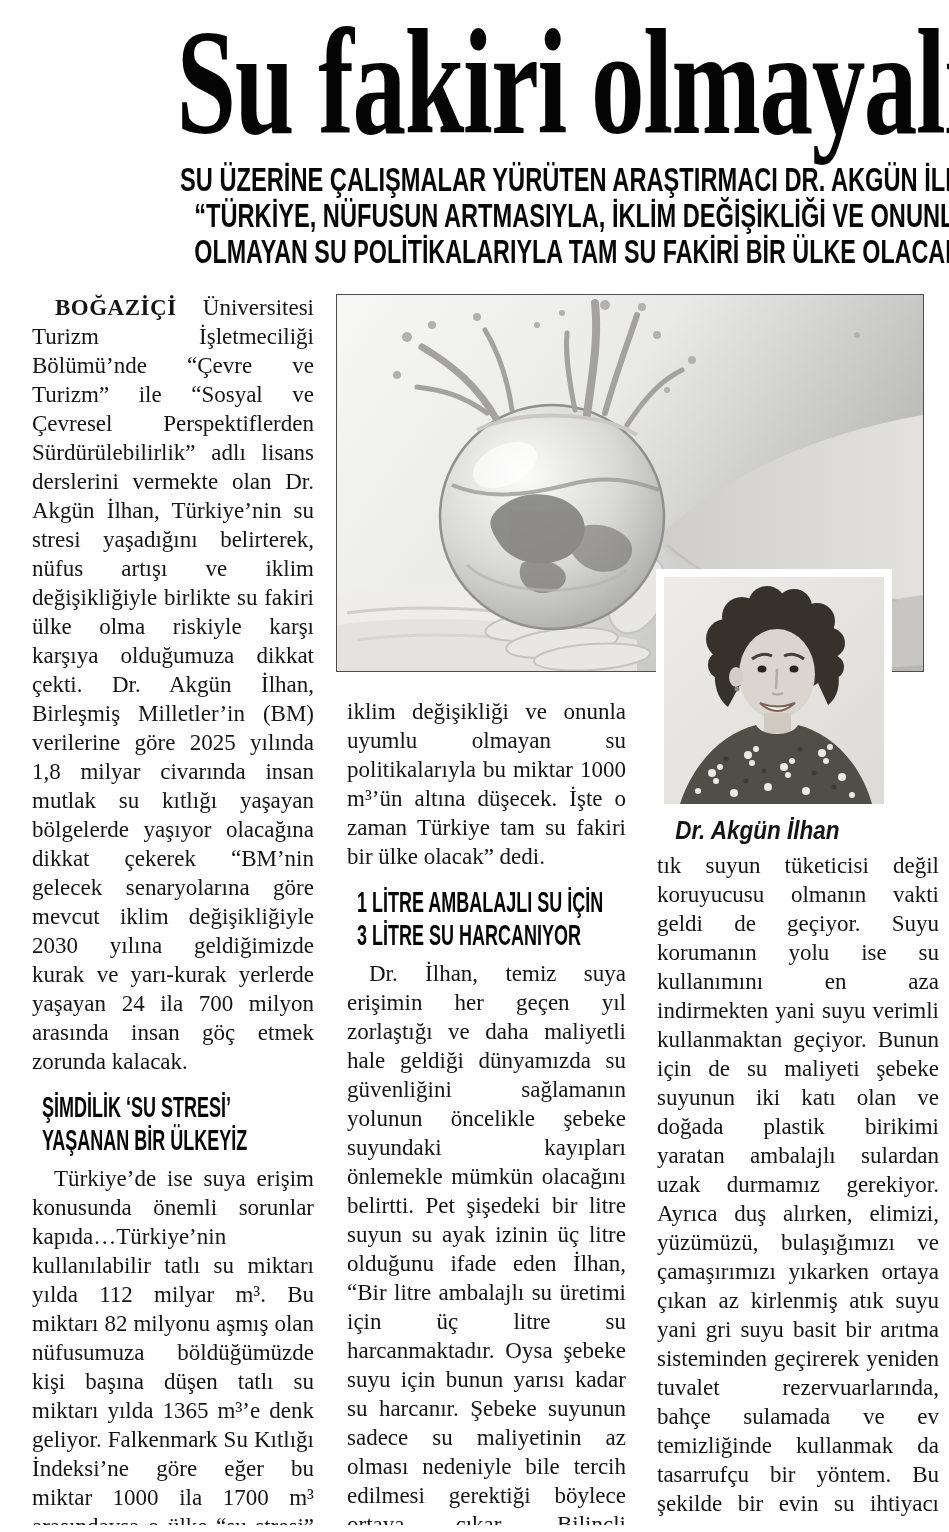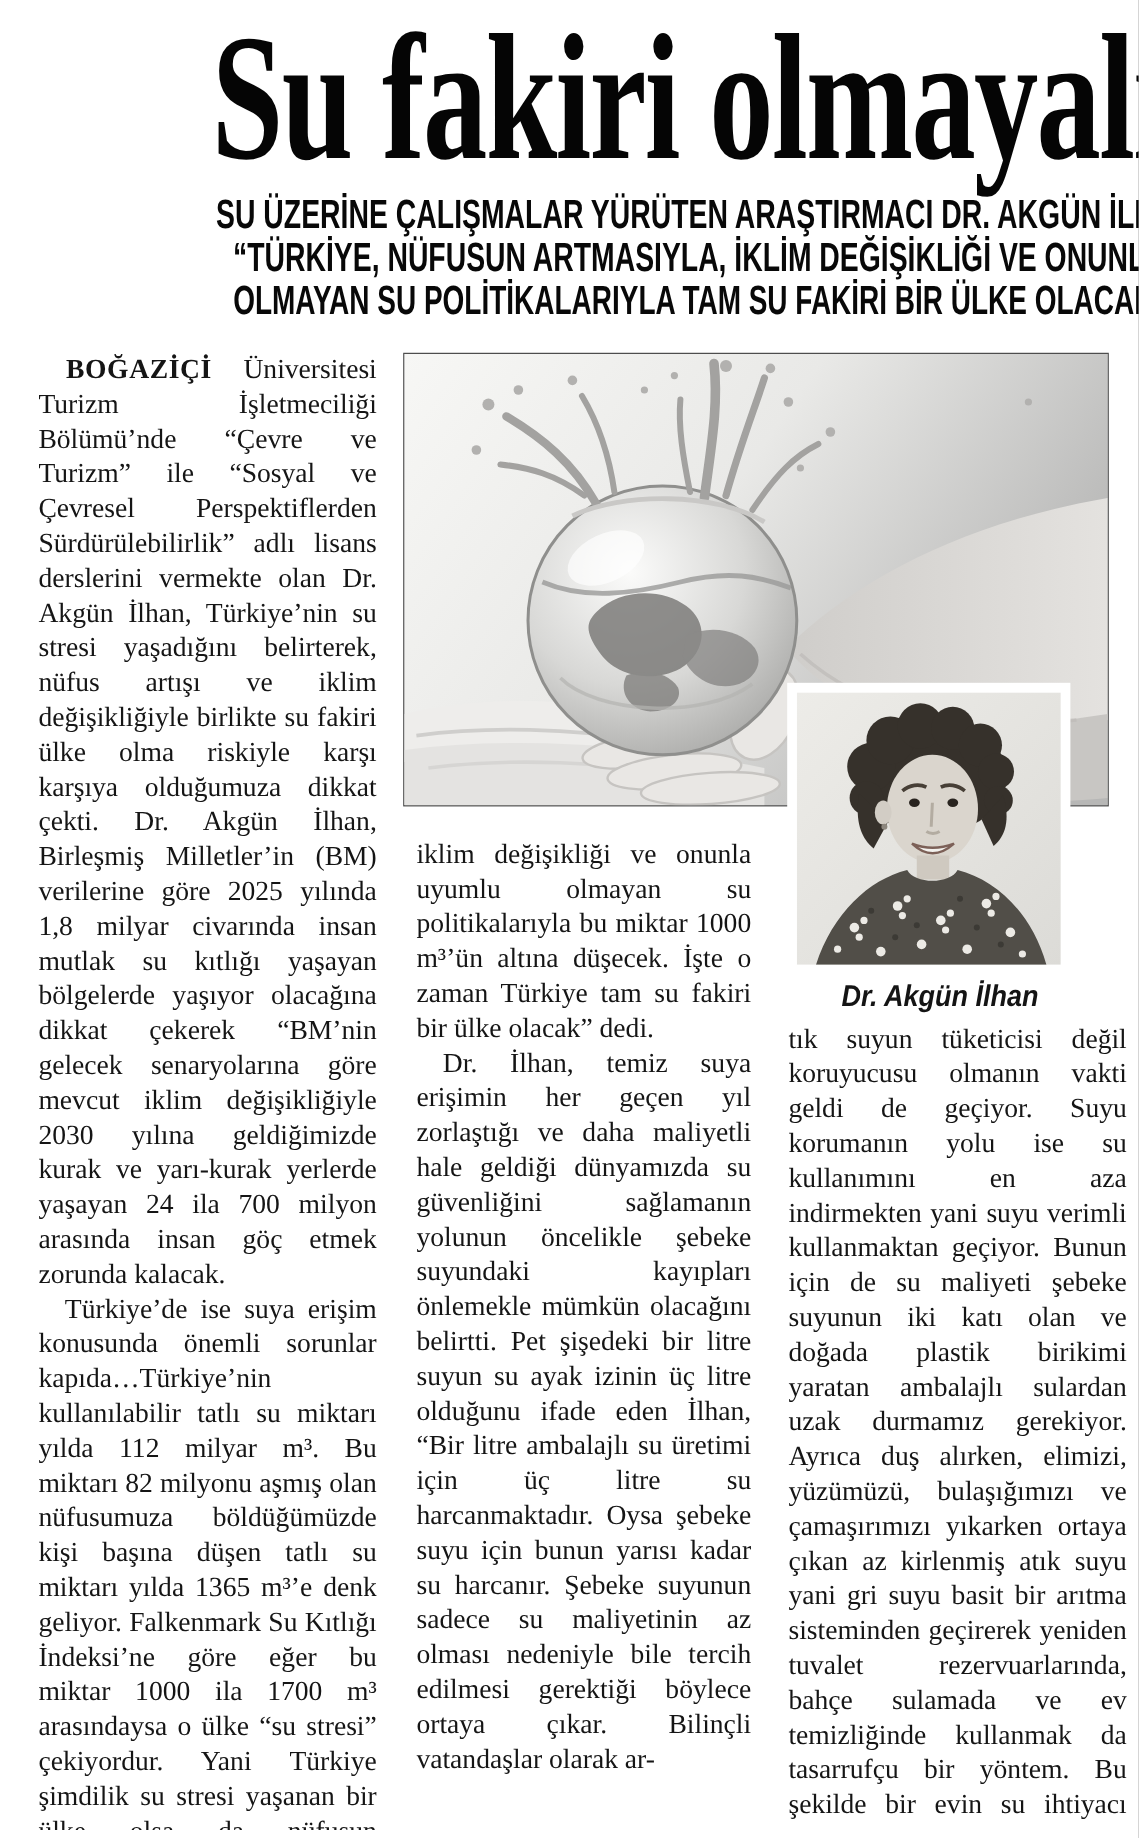--- a/index.html
+++ b/index.html
@@ -26,21 +26,21 @@
   #main-photo{
     position:absolute;left:336px;top:294px;width:588px;height:378px;
     border:1px solid #4d4d4d;box-sizing:border-box;z-index:1;background:#ddd;
   }
   #portrait{
     position:absolute;left:656px;top:569px;width:236px;height:243px;
     background:#ffffff;padding:8px;box-sizing:border-box;z-index:2;
   }
   #portrait svg{display:block;}
   #portrait-caption{
-    position:absolute;left:657px;top:816px;width:234px;text-align:center;z-index:3;
+    position:absolute;left:657px;top:816px;width:234px;text-align:left;z-index:3;
   }
   #portrait-caption span{
     display:inline-block;font-family:"Liberation Sans",sans-serif;
     font-weight:700;font-style:italic;font-size:25px;color:#141414;
     transform:scaleX(.9);transform-origin:right center;white-space:nowrap;
   }
   
   .col{
     position:absolute;font-size:23px;line-height:29px;text-align:justify;
     color:#151515;overflow:hidden;
@@ -218,25 +218,33 @@
       </g>
     </svg>
   </div>
 
   <div id="portrait-caption">
     <span>Dr. Akgün İlhan</span>
   </div>
 
   <div id="col1" class="col">
     <p><span class="lead-word">BOĞAZİÇİ</span><span> Üniversitesi Turizm İşletmeciliği Bölümü’nde “Çevre ve Turizm” ile “Sosyal ve Çevresel Perspektiflerden Sürdürülebilirlik” adlı lisans derslerini vermekte olan Dr. Akgün İlhan, Türkiye’nin su stresi yaşadığını belirterek, nüfus artışı ve iklim değişikliğiyle birlikte su fakiri ülke olma riskiyle karşı karşıya olduğumuza dikkat çekti. Dr. Akgün İlhan, Birleşmiş Milletler’in (BM) verilerine göre 2025 yılında 1,8 milyar civarında insan mutlak su kıtlığı yaşayan bölgelerde yaşıyor olacağına dikkat çekerek “BM’nin gelecek senaryolarına göre mevcut iklim değişikliğiyle 2030 yılına geldiğimizde kurak ve yarı-kurak yerlerde yaşayan 24 ila 700 milyon arasında insan göç etmek zorunda kalacak.</span></p>
+    <div class="section-subhead">
+      <span>ŞİMDİLİK ‘SU STRESİ’</span>
+      <span>YAŞANAN BİR ÜLKEYİZ</span>
+    </div>
     <p class="indent">Türkiye’de ise suya erişim konusunda önemli sorunlar kapıda…Türkiye’nin kullanılabilir tatlı su miktarı yılda 112 milyar m³. Bu miktarı 82 milyonu aşmış olan nüfusumuza böldüğümüzde kişi başına düşen tatlı su miktarı yılda 1365 m³’e denk geliyor. Falkenmark Su Kıtlığı İndeksi’ne göre eğer bu miktar 1000 ila 1700 m³ arasındaysa o ülke “su stresi” çekiyordur. Yani Türkiye şimdilik su stresi yaşanan bir ülke olsa da nüfusun artmasıyla,</p>
   </div>
 
   <div id="col2" class="col">
     <p>iklim değişikliği ve onunla uyumlu olmayan su politikalarıyla bu miktar 1000 m³’ün altına düşecek. İşte o zaman Türkiye tam su fakiri bir ülke olacak” dedi.</p>
+    <div class="section-subhead">
+      <span>1 LİTRE AMBALAJLI SU İÇİN</span>
+      <span>3 LİTRE SU HARCANIYOR</span>
+    </div>
     <p class="indent">Dr. İlhan, temiz suya erişimin her geçen yıl zorlaştığı ve daha maliyetli hale geldiği dünyamızda su güvenliğini sağlamanın yolunun öncelikle şebeke suyundaki kayıpları önlemekle mümkün olacağını belirtti. Pet şişedeki bir litre suyun su ayak izinin üç litre olduğunu ifade eden İlhan, “Bir litre ambalajlı su üretimi için üç litre su harcanmaktadır. Oysa şebeke suyu için bunun yarısı kadar su harcanır. Şebeke suyunun sadece su maliyetinin az olması nedeniyle bile tercih edilmesi gerektiği böylece ortaya çıkar. Bilinçli vatandaşlar olarak ar-</p>
   </div>
 
   <div id="col3" class="col">
     <p><span>tık suyun tüketicisi değil koruyucusu olmanın vakti geldi de geçiyor. Suyu korumanın yolu ise su kullanımını en aza indirmekten yani suyu verimli kullanmaktan geçiyor. Bunun için de su maliyeti şebeke suyunun iki katı olan ve doğada plastik birikimi yaratan ambalajlı sulardan uzak durmamız gerekiyor. Ayrıca duş alırken, elimizi, yüzümüzü, bulaşığımızı ve çamaşırımızı yıkarken ortaya çıkan az kirlenmiş atık suyu yani gri suyu basit bir arıtma sisteminden geçirerek yeniden tuvalet rezervuarlarında, bahçe sulamada ve ev temizliğinde kullanmak da tasarrufçu bir yöntem. Bu şekilde bir evin su ihtiyacı yarı yarıya azalabiliyor” diye konuştu. </span></p>
   </div>
 
 </div>
 
 </body></html>

